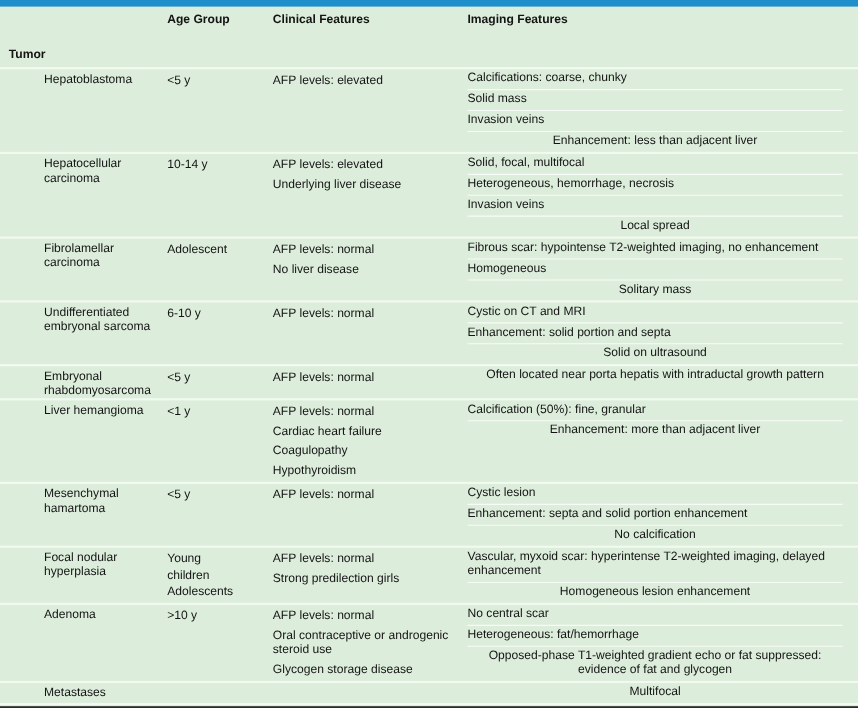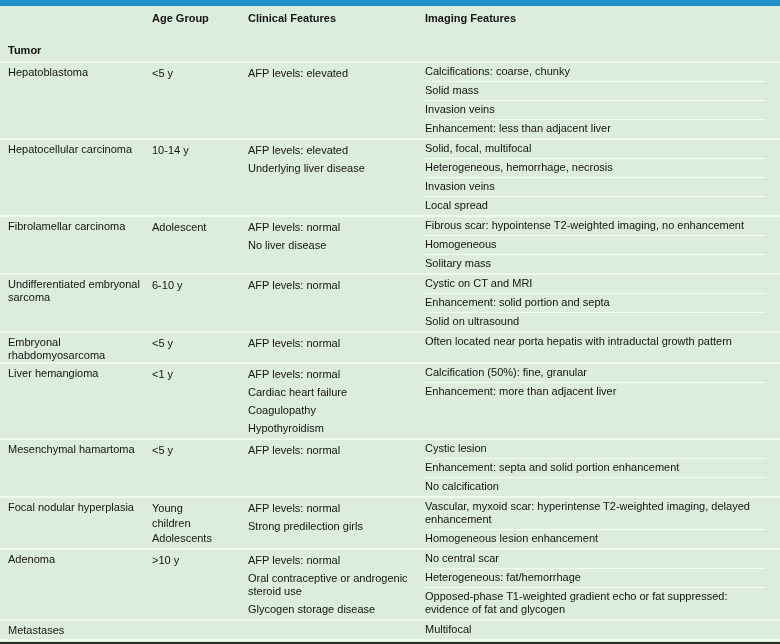--- a/index.html
+++ b/index.html
@@ -40,35 +40,35 @@
     font-weight:bold;
     padding:6px 0 4px 0;
     border-bottom:2px solid var(--sep);
     flex:0 0 auto;
   }
   .header-cell{line-height:13px;}
   .header-cell.first{padding-left:8px;margin-top:32px;}
   .tbody{flex:1 1 auto;}
   .row + .row{border-top:2px solid var(--sep);}
   .cell{padding-top:2px;box-sizing:border-box;}
-  .cell.tumor{padding-left:8px;padding-right:10px;line-height:13px;}
+  .cell.tumor{padding-left:8px;padding-right:10px;line-height:13px;margin-left:32px;}
   .cell.age{padding-right:8px;}
   .cell.clinical{padding-right:12px;}
   .cell.imaging{padding-right:14px;padding-top:0;}
   .age-line{line-height:14px;padding-top:1px;}
   .tumor-name{padding-top:1px;}
   .item{
     padding:2px 0 3px 0;
     line-height:13px;
   }
   .img-item{
     border-bottom:1px solid rgba(255,255,255,0.78);
   }
   .cell.imaging .img-item:first-child{padding-top:2px;}
-  .cell.imaging .img-item:last-child{border-bottom:none;}
+  .cell.imaging .img-item:last-child{border-bottom:none;text-align:center;}
 </style>
 </head>
 <body>
 
 <div class="page">
   <div class="accent-bar"></div>
 
   <div class="grid header-row">
     <div class="header-cell first">Tumor</div>
     <div class="header-cell">Age Group</div>

